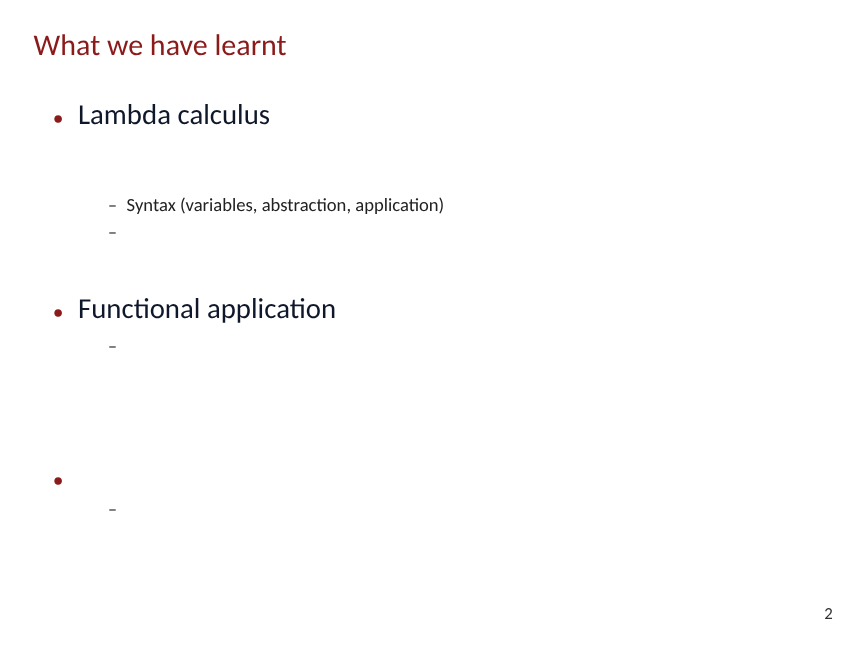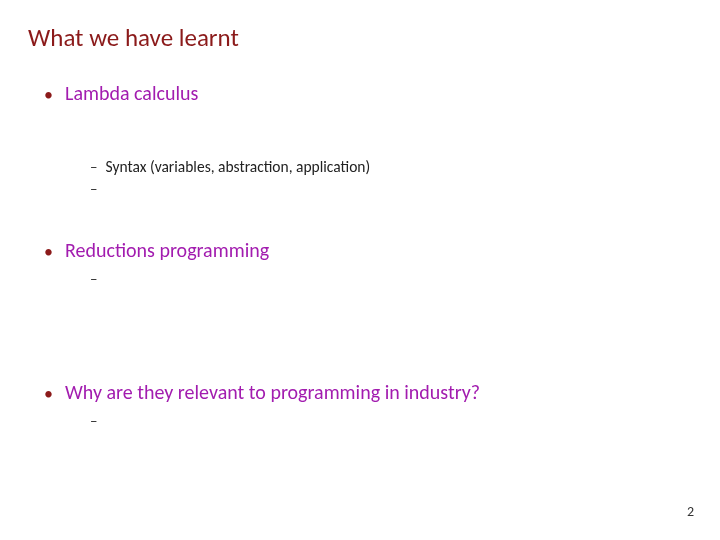--- a/index.html
+++ b/index.html
@@ -31,22 +31,22 @@
   }
   .bullet-l1 .dot {
     color: #8b1a1a;
     font-size: 18px;
     line-height: 1;
     margin-right: 12px;
     position: relative;
     top: 1px;
   }
   .bullet-l1 .txt {
-    font-size: 20px;
-    color: #a21caf;
+    font-size: 24px;
+    color: #0f172a;
   }
   .bullet-l2 {
     display: flex;
     align-items: baseline;
     margin-left: 90px;
     margin-bottom: 4px;
   }
   .bullet-l2 .dash {
     font-size: 15px;
     color: #222;
@@ -83,31 +83,30 @@
     <span class="txt">Syntax (variables, abstraction, application)</span>
   </div>
   <div class="bullet-l2">
     <span class="dash">–</span>
   </div>
 
   <div class="section-gap"></div>
 
   <div class="bullet-l1">
     <span class="dot">•</span>
-    <span class="txt">Reductions programming</span>
+    <span class="txt">Functional application</span>
   </div>
   <div class="bullet-l2">
     <span class="dash">–</span>
   </div>
 
   <div class="section-gap-lg"></div>
 
   <div class="bullet-l1">
     <span class="dot">•</span>
-    <span class="txt">Why are they relevant to programming in industry?</span>
   </div>
   <div class="bullet-l2">
     <span class="dash">–</span>
   </div>
 
   <div class="page-num">2</div>
 
 </div>
 
 </body></html>

